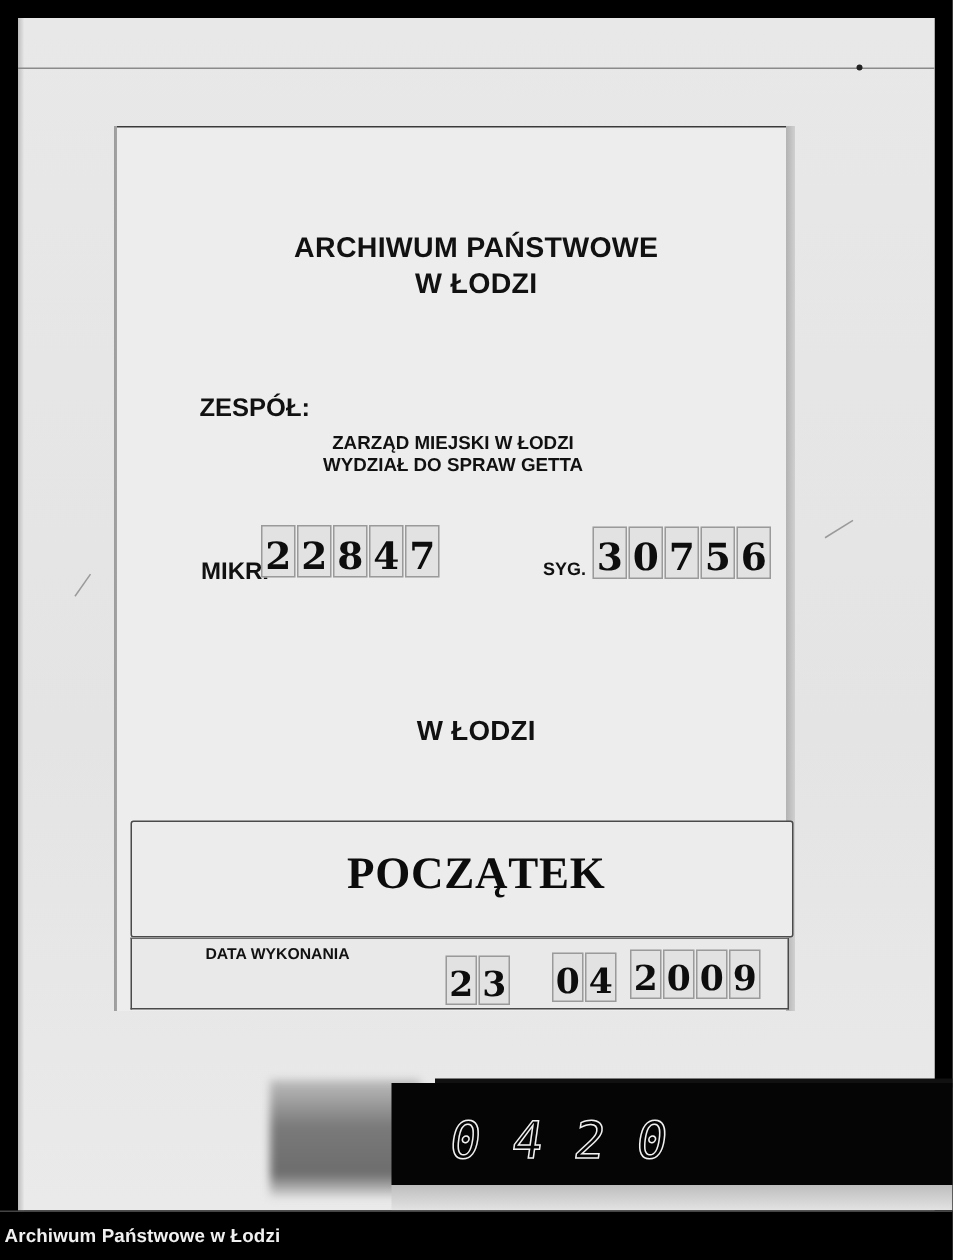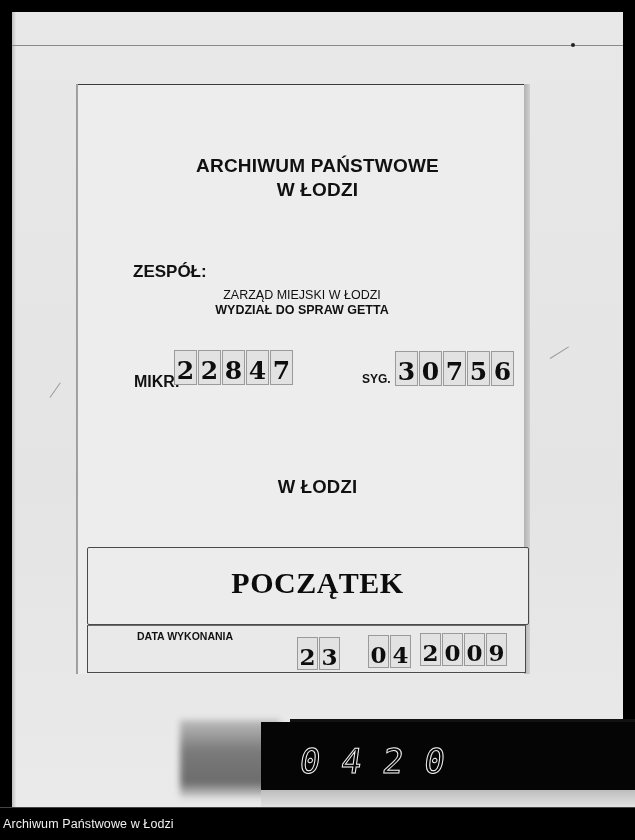--- a/index.html
+++ b/index.html
@@ -114,21 +114,21 @@
     .frame-bottom-light {
       position: absolute; left: 261px; top: 790px; width: 374px; height: 17px;
       background: linear-gradient(180deg, #bdbdbd, #e3e3e3);
     }
 
     .footer-bar {
       position: absolute; left: 0; top: 807px; width: 635px; height: 33px; background: #000;
       border-top: 1px solid #444;
     }
     .footer-text {
-      position: absolute; left: 3px; top: 817px; font-size: 12.5px; font-weight: normal;
+      position: absolute; left: 3px; top: 817px; font-size: 12.5px; font-weight: bold;
       color: #f0f0f0; letter-spacing: 0.1px;
     }
   </style>
 </head>
 <body>
 
 <div class="frame"></div>
 <div class="rule-line"></div>
 <div class="rule-dot"></div>
 <div class="scratch" style="left:50px;top:397px;width:18px;transform:rotate(-55deg);"></div>
@@ -138,21 +138,21 @@
 <div class="card-edge-right"></div>
 <div class="card"></div>
 
 <div class="heading h-archive">
   <div>ARCHIWUM PAŃSTWOWE</div>
   <div>W ŁODZI</div>
 </div>
 
 <div class="label-sm zespol">ZESPÓŁ:</div>
 <div class="akta-block">
-  <div style="font-weight:normal">ZARZĄD MIEJSKI W ŁODZI</div>
+  <div style="font-weight:bold">ZARZĄD MIEJSKI W ŁODZI</div>
   <div style="font-weight:bold">WYDZIAŁ DO SPRAW GETTA</div>
 </div>
 
 <div class="label-sm mikr-label">MIKR.</div>
 <div class="tiles mikr-tiles">
   <div class="tile">2</div>
   <div class="tile">2</div>
   <div class="tile">8</div>
   <div class="tile">4</div>
   <div class="tile">7</div>

